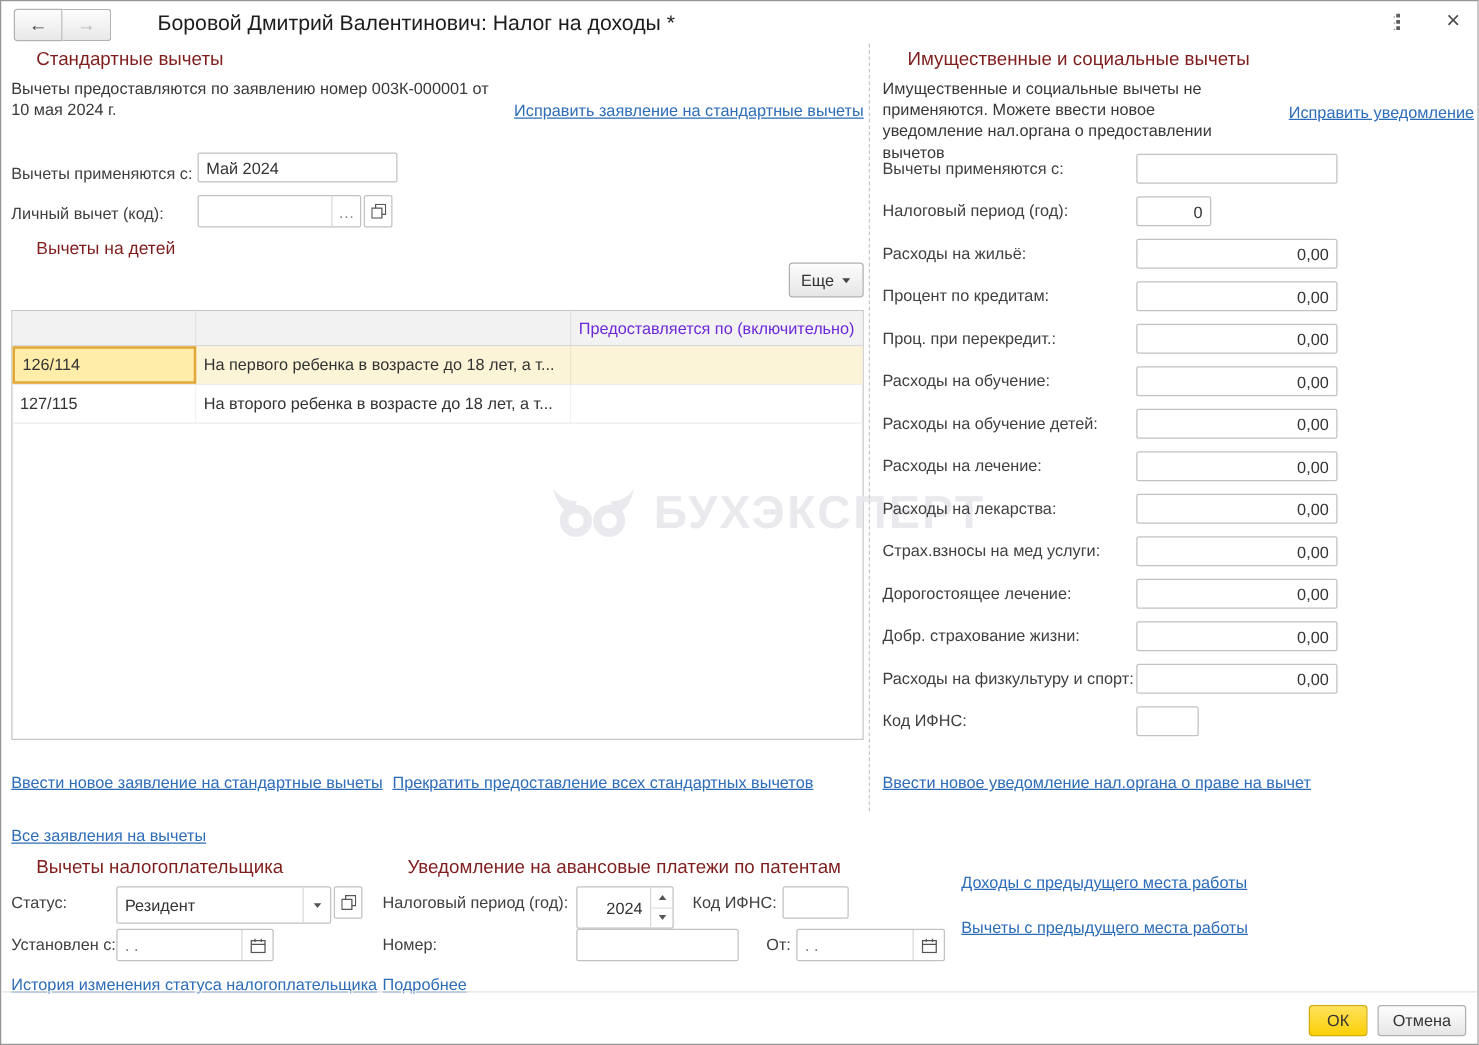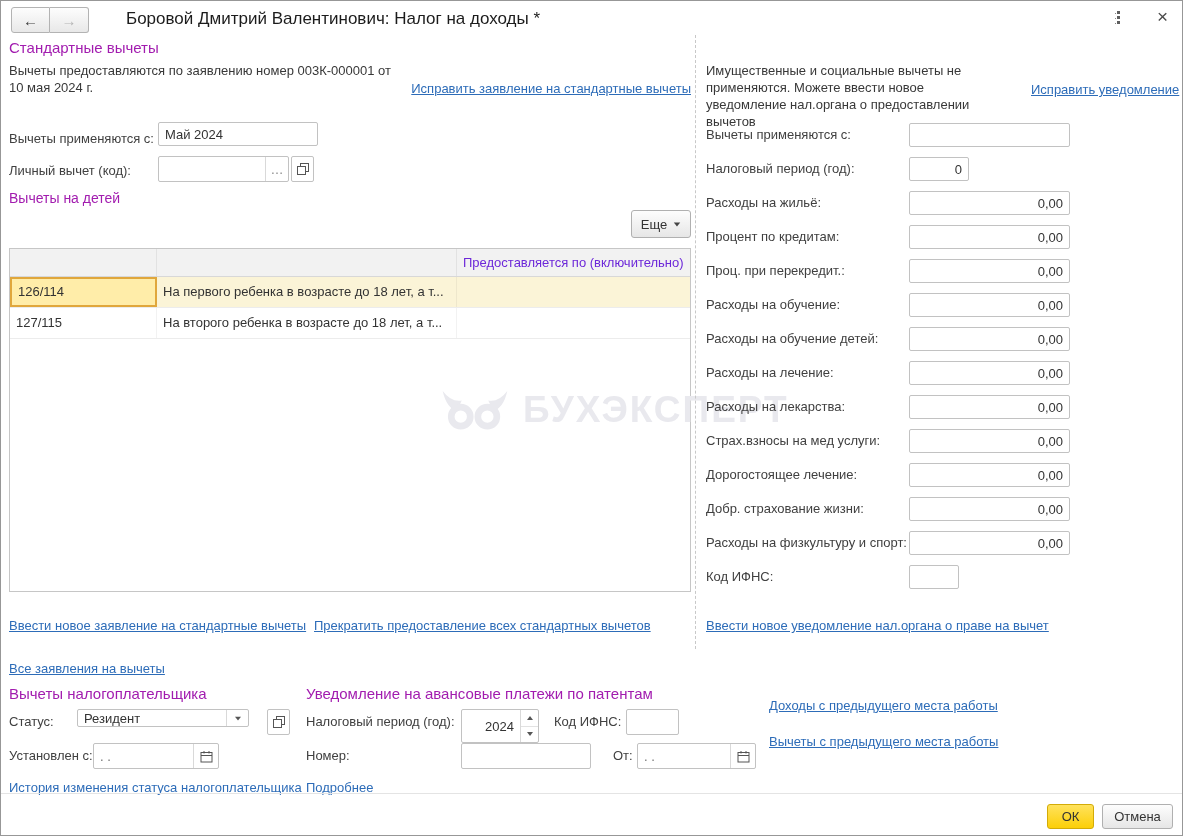--- a/index.html
+++ b/index.html
@@ -14,21 +14,21 @@
     background:linear-gradient(#fdfdfd,#e8e8e8); display:flex; align-items:center; justify-content:center;
     font-size:15px; cursor:pointer;}
   .nav-btn.back{border-radius:3px 0 0 3px; color:#3c3c3c;}
   .nav-btn.fwd{border-radius:0 3px 3px 0; border-left:none; color:#b5b5b5;}
   #title{position:absolute; left:125px; top:8px; font-size:17px; color:#1c1c1c; white-space:nowrap;}
   #menu-icon{position:absolute; left:1112px; top:10px; width:10px; cursor:pointer;}
   #menu-icon i{display:block; width:3px; height:3px; background:#5f5f5f; margin:0 auto 2px auto;
     box-shadow:-3px 1px 0 -1px #8a8a8a;}
   #close-icon{position:absolute; left:1156px; top:4px; font-size:19px; color:#4c4c4c; cursor:pointer; line-height:24px;}
   
-  .sec-h{position:absolute; font-size:15px; color:#a21caf; white-space:nowrap;}
+  .sec-h{position:absolute; font-size:15px; color:#7f1d1d; white-space:nowrap;margin-left:20px;}
   .para{position:absolute; line-height:17px; color:#383838;}
   .lnk{position:absolute; color:#2d6cb8; text-decoration:underline; white-space:nowrap; cursor:pointer; font-size:13px;}
   .lbl{position:absolute; color:#404040; white-space:nowrap;}
   
   input{font-family:"Liberation Sans", sans-serif; outline:none;}
   .inp{position:absolute; box-sizing:border-box; border:1px solid #c2c2c2; border-radius:2px;
     padding:0 6px; font-size:13px; color:#333; background:#fff;}
   .inp::placeholder{color:#9a9a9a;}
   .wrap{position:absolute; box-sizing:border-box; border:1px solid #c2c2c2; border-radius:2px;
     background:#fff; display:flex; align-items:stretch;}
@@ -141,20 +141,21 @@
       <circle cx="53" cy="29" r="10" fill="none" stroke="#e9e9ee" stroke-width="7"></circle>
     </svg>
     <span class="wm-text">БУХЭКСПЕРТ</span>
   </div>
 
   <div class="lnk" style="left:313px; top:617px;">Прекратить предоставление всех стандартных вычетов</div>
   <div class="lnk" style="left:8px; top:617px;">Ввести новое заявление на стандартные вычеты</div>
   <div class="lnk" style="left:8px; top:660px;">Все заявления на вычеты</div>
 
   <div id="divider"></div>
+  <div class="sec-h" style="left:705px; top:38px;">Имущественные и социальные вычеты</div>
   <div class="para" style="left:705px; top:61px; width:300px;">Имущественные и социальные вычеты не применяются. Можете ввести новое уведомление нал.органа о предоставлении вычетов</div>
   <div class="lnk" style="left:1030px; top:81px;">Исправить уведомление</div>
 
   <div class="ps-row" style="top:122px;">
     <span class="ps-lbl">Вычеты применяются с:</span>
     <input class="inp ps-inp" style="width: 161px;" value="">
   </div>
   <div class="ps-row" style="top:156px;">
     <span class="ps-lbl">Налоговый период (год):</span>
     <input class="inp ps-inp money" style="width: 60px;" value="0">
@@ -207,21 +208,21 @@
     <span class="ps-lbl">Код ИФНС:</span>
     <input class="inp ps-inp" style="width: 50px;" value="">
   </div>
 
   <div class="lnk" style="left:705px; top:617px;">Ввести новое уведомление нал.органа о праве на вычет</div>
   <div class="lnk" style="left:768px; top:697px;">Доходы с предыдущего места работы</div>
   <div class="lnk" style="left:768px; top:733px;">Вычеты с предыдущего места работы</div>
 
   <div class="sec-h" style="left:8px; top:684px;">Вычеты налогоплательщика</div>
   <div class="lbl" style="left:8px; top:708px; line-height:26px;">Статус:</div>
-  <div class="wrap" style="left:76px; top:708px; width:172px; height:18px;">
+  <div class="wrap" style="left:92px; top:708px; width:172px; height:30px;">
     <input value="Резидент" style="">
     <div class="seg" style="width:21px;">
       <span class="tri-down" style="transform:scale(0.75);"></span>
     </div>
   </div>
   <div class="sq-btn" style="left:266px; top:708px;">
     <svg width="12" height="12" viewBox="0 0 12 12">
         <rect x="3.5" y="0.5" width="8" height="8" fill="none" stroke="#555"></rect>
         <rect x="0.5" y="3.5" width="8" height="8" fill="#fff" stroke="#555"></rect>
       </svg>

